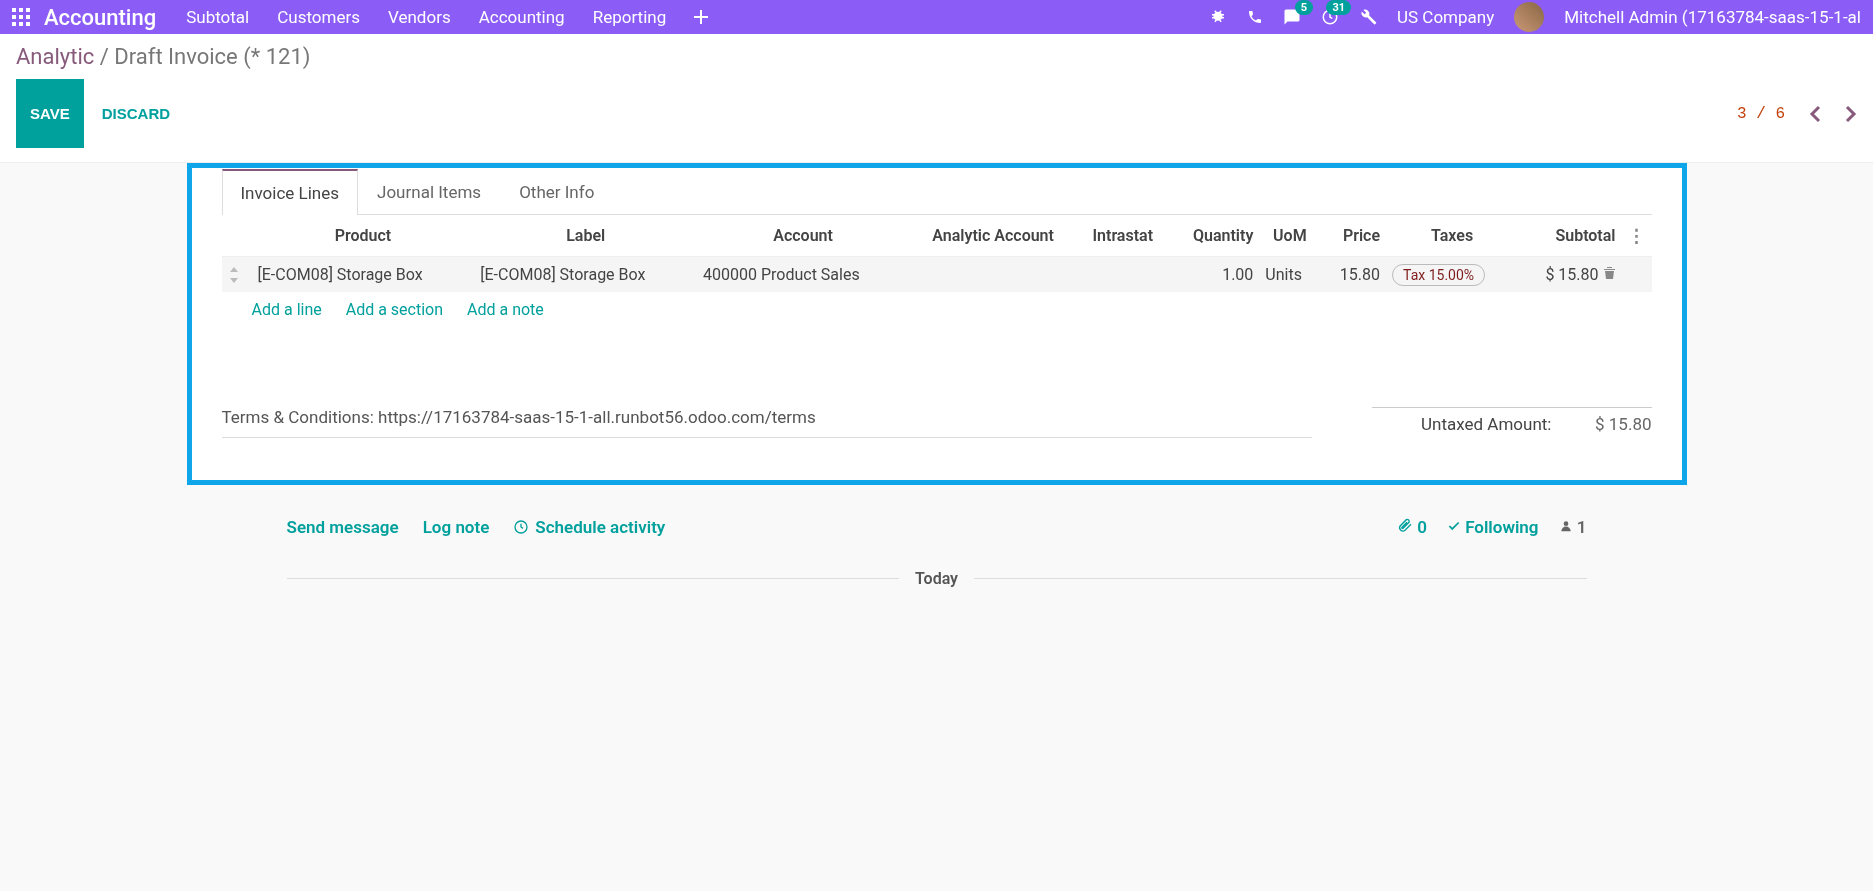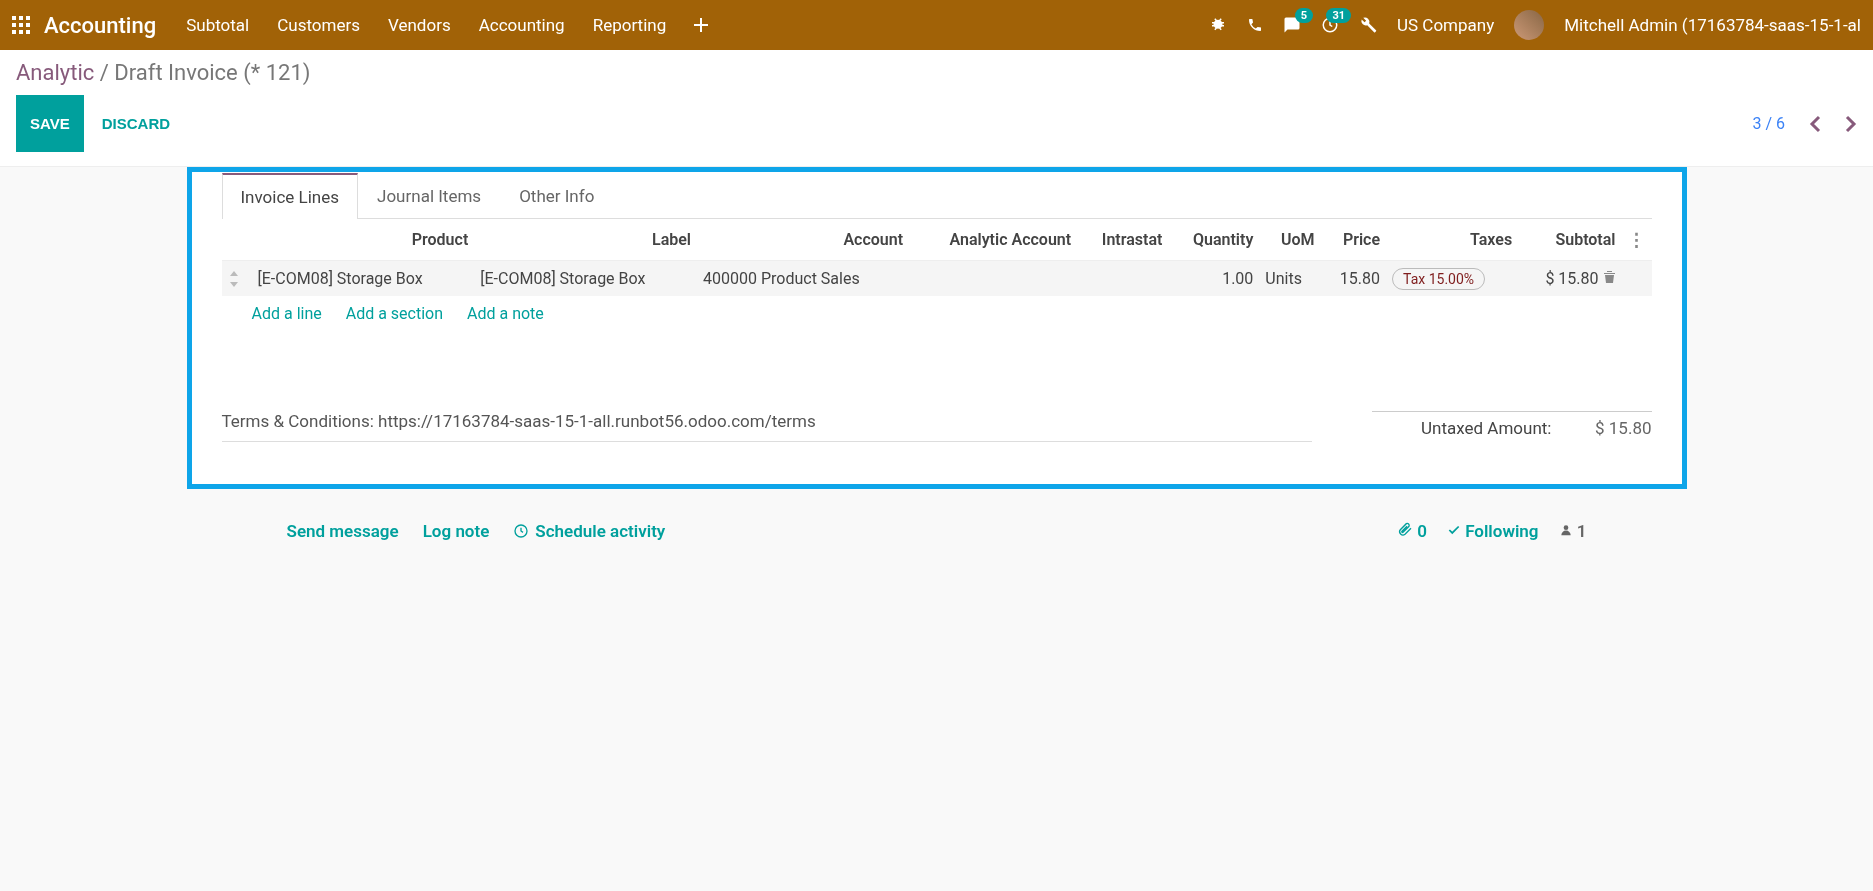--- a/index.html
+++ b/index.html
@@ -1,48 +1,48 @@
 <!DOCTYPE html>
 <html><head>
 <meta charset="utf-8">
 <style>
 * { box-sizing: border-box; margin: 0; padding: 0; }
 body { font-family: -apple-system, BlinkMacSystemFont, "Segoe UI", Roboto, Helvetica, Arial, sans-serif; font-size: 14px; color: #444; background: #f9f9f9; width: 1873px; }
-.navbar { background: #a16207; color: #fff; height: 50px; display: flex; align-items: center; padding: 0 12px; font-size: 16px; }
+.navbar { background: #8b5cf6; color: #fff; height: 34px; display: flex; align-items: center; padding: 0 12px; font-size: 16px; }
 .navbar .apps-icon { margin-right: 14px; display: flex; cursor: pointer; }
 .navbar .app-name { font-size: 22px; font-weight: 500; margin-right: 30px; }
 .navbar .menu { display: flex; gap: 28px; }
 .navbar .menu a { color: #fff; text-decoration: none; cursor: pointer; font-size: 17px; }
 .navbar .plus { margin-left: 28px; font-size: 17px; cursor: pointer; }
 .navbar .right { margin-left: auto; display: flex; align-items: center; gap: 20px; }
 .navbar .ico { cursor: pointer; position: relative; display: flex; align-items: center; }
 .badge { position: absolute; top: -8px; right: -12px; background: #00a09d; color: #fff; border-radius: 10px; font-size: 11px; padding: 1px 6px; font-weight: bold; }
 .avatar { width: 30px; height: 30px; border-radius: 50%; background: linear-gradient(45deg, #c97, #864); display: inline-block; }
 .username { font-size: 17px; }
 
 .breadcrumb-bar { background: #fff; padding: 10px 16px 0 16px; }
 .breadcrumb { font-size: 22px; color: #777; }
 .breadcrumb a { color: #875a7b; text-decoration: none; cursor: pointer; }
 
 .action-bar { background: #fff; padding: 10px 16px 14px 16px; display: flex; align-items: center; border-bottom: 1px solid #eee; }
-.btn-save { background: #00a09d; color: #fff; border: none; padding: 20px 14px; font-size: 15px; font-weight: 600; cursor: pointer; margin-right: 18px; }
+.btn-save { background: #00a09d; color: #fff; border: none; padding: 26px 14px; font-size: 15px; font-weight: 600; cursor: pointer; margin-right: 18px; }
 .btn-discard { color: #00a09d; background: none; border: none; font-size: 15px; font-weight: 600; cursor: pointer; }
-.pager { margin-left: auto; display: flex; align-items: center; gap: 24px; color: #3b82f6; font-size: 16px; }
+.pager { margin-left: auto; display: flex; align-items: center; gap: 24px; color: #c2410c; font-size: 16px; font-family: Liberation Mono, monospace; }
 .pager .arrow { cursor: pointer; color: #875a7b; font-size: 20px; }
 
 .form-sheet { background: #fff; margin: 0 auto; max-width: 1500px; border: 5px solid #0ea5e9; margin-top: 0; }
 .content-wrap { padding: 0 70px; }
 .form-sheet-inner { padding: 0 30px 40px 30px; }
 
 .tabs { display: flex; border-bottom: 1px solid #ddd; margin-top: 0; }
 .tab { padding: 12px 18px; border: 1px solid transparent; border-bottom: none; cursor: pointer; color: #666; font-size: 17px; position: relative; top: 1px; }
 .tab.active { border-color: #ddd; border-top: 2px solid #875a7b; background: #fff; color: #444; }
 
 .line-table { width: 100%; border-collapse: collapse; margin-top: 0; }
-.line-table th { text-align: right; padding: 10px 6px; font-weight: 600; color: #444; font-size: 16px; border-bottom: 1px solid #eee; }
+.line-table th { text-align: center; padding: 10px 6px; font-weight: 600; color: #444; font-size: 16px; border-bottom: 1px solid #eee; }
 .line-table th.num, .line-table td.num { text-align: right; }
 .line-table td { padding: 8px 6px; font-size: 16px; color: #444; }
 .line-row { background: #f5f5f5; }
 .drag-handle { color: #bbb; cursor: grab; }
 .tax-chip { border: 1px solid #bbb; border-radius: 12px; padding: 2px 10px; font-size: 14px; color: #7f1d1d; }
 .trash { color: #888; cursor: pointer; }
 .kebab { color: #888; cursor: pointer; font-size: 18px; }
 
 .add-links { padding: 10px 6px 10px 40px; font-size: 16px; }
 .add-links a { color: #00a09d; text-decoration: none; margin-right: 20px; cursor: pointer; }
@@ -256,14 +256,19 @@
       </span>
       <span class="followers">
         <svg width="14" height="14" viewBox="0 0 24 24" fill="#666" style="display:inline;">
               <circle cx="12" cy="8" r="4"></circle>
               <path d="M4 21a8 8 0 0116 0z"></path>
             </svg>
         <span>1</span>
       </span>
     </div>
   </div>
+  <div class="today-sep">
+    <div class="line"></div>
+    <div class="txt">Today</div>
+    <div class="line"></div>
+  </div>
 </div>
 </div>
 
 </body></html>

